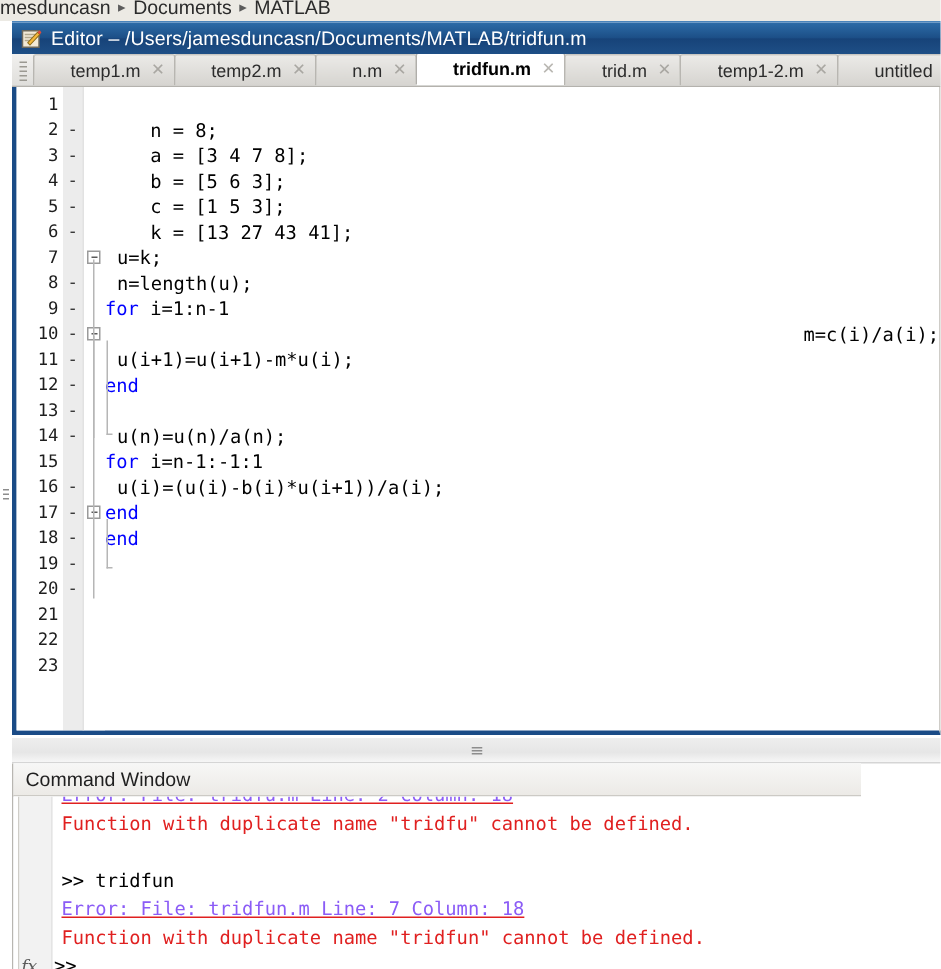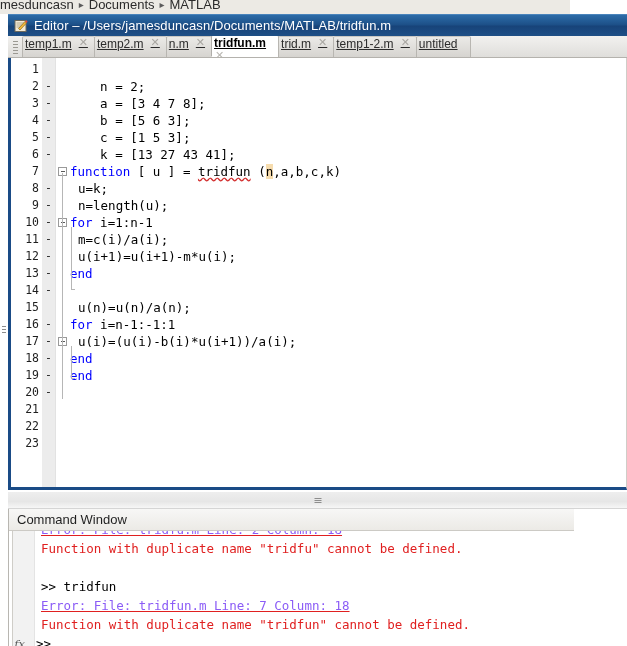--- a/index.html
+++ b/index.html
@@ -13,21 +13,21 @@
     overflow: hidden;
     font-family: "Liberation Sans", sans-serif;
     font-size: 12px;
     position: relative;
   }
 
   
   .breadcrumb-strip {
     position: absolute;
     left: 0; top: 0;
-    width: 570px; height: 14px;
+    width: 627px; height: 14px;
     background: #eceae4;
     overflow: hidden;
   }
   .breadcrumb-inner {
     position: absolute;
     left: 0; top: -3px;
     display: flex;
     align-items: center;
     gap: 5px;
     font-size: 13px;
@@ -88,44 +88,42 @@
     gap: 2px;
   }
   .tab-grip i {
     display: block;
     width: 5px; height: 1px;
     background: #9b9992;
   }
   .tab {
     height: 21px;
     display: flex;
-    align-items: flex-start;
-    padding: 0 6px 0 2px;
+    align-items: center;
+    padding: 0 6px 0 24px;
     box-sizing: border-box;
     background: linear-gradient(to bottom, #ebeae7 0%, #d6d4d0 100%);
     border-left: 1px solid #b8b6b1;
     border-right: 1px solid #b8b6b1;
     border-top: 1px solid #c9c7c2;
     border-radius: 2px 2px 0 0;
     flex: 0 0 auto;
     white-space: nowrap;
     font-size: 12px;
     color: #2c2c2c;
     margin-right: -1px;
-    text-decoration: underline;
   }
   .tab.active {
     background: #ffffff;
     border-left: 1px solid #b0aeaa;
     border-right: 1px solid #b0aeaa;
     border-bottom: 1px solid #ffffff;
     font-weight: bold;
     color: #000000;
     height: 22px;
-    flex-direction: column;
   }
   .tab-label { margin-right: 6px; }
   .tab-close {
     color: #a9a7a2;
     font-size: 11px;
     line-height: 1;
     margin-left: 1px;
   }
   .tab.active .tab-close { color: #b9b7b2; font-weight: normal; }
 
@@ -531,32 +529,31 @@
         <div class="fr"></div>
         <div class="fr"></div>
 
       <span class="guide" style="left:6px; top:115px;  height:226px;"></span>
       <span class="guide" style="left:6px; top:166px;  height:68px;"></span>
       <span class="guide" style="left:6px; top:336px;  height:0px;"></span>
     </div>
 
     <div class="codetext">
       <div class="cl"></div>
-      <div class="cl">    n = 2;</div>
+      <div class="cl">    n = 8;</div>
       <div class="cl">    a = [3 4 7 8];</div>
       <div class="cl">    b = [5 6 3];</div>
       <div class="cl">    c = [1 5 3];</div>
       <div class="cl">    k = [13 27 43 41];</div>
 
-      <div class="cl"><span class="kw">function</span><span> [ u ] = </span><span class="sq">tridfun</span><span> (</span><span class="hl">n</span><span>,a,b,c,k)</span></div>
 
       <div class="cl" style="padding-left:8px;">u=k;</div>
       <div class="cl" style="padding-left:8px;">n=length(u);</div>
       <div class="cl"><span class="kw">for</span><span> i=1:n-1</span></div>
-      <div class="cl" style="padding-left:8px;">m=c(i)/a(i);</div>
+      <div class="cl" style="padding-left:8px;text-align:right;">m=c(i)/a(i);</div>
       <div class="cl" style="padding-left:8px;">u(i+1)=u(i+1)-m*u(i);</div>
       <div class="cl"><span class="kw">end</span></div>
       <div class="cl"></div>
       <div class="cl" style="padding-left:8px;">u(n)=u(n)/a(n);</div>
       <div class="cl"><span class="kw">for</span><span> i=n-1:-1:1</span></div>
       <div class="cl" style="padding-left:8px;">u(i)=(u(i)-b(i)*u(i+1))/a(i);</div>
       <div class="cl"><span class="kw">end</span></div>
       <div class="cl"><span class="kw">end</span></div>
       <div class="cl"></div>
       <div class="cl"></div>

